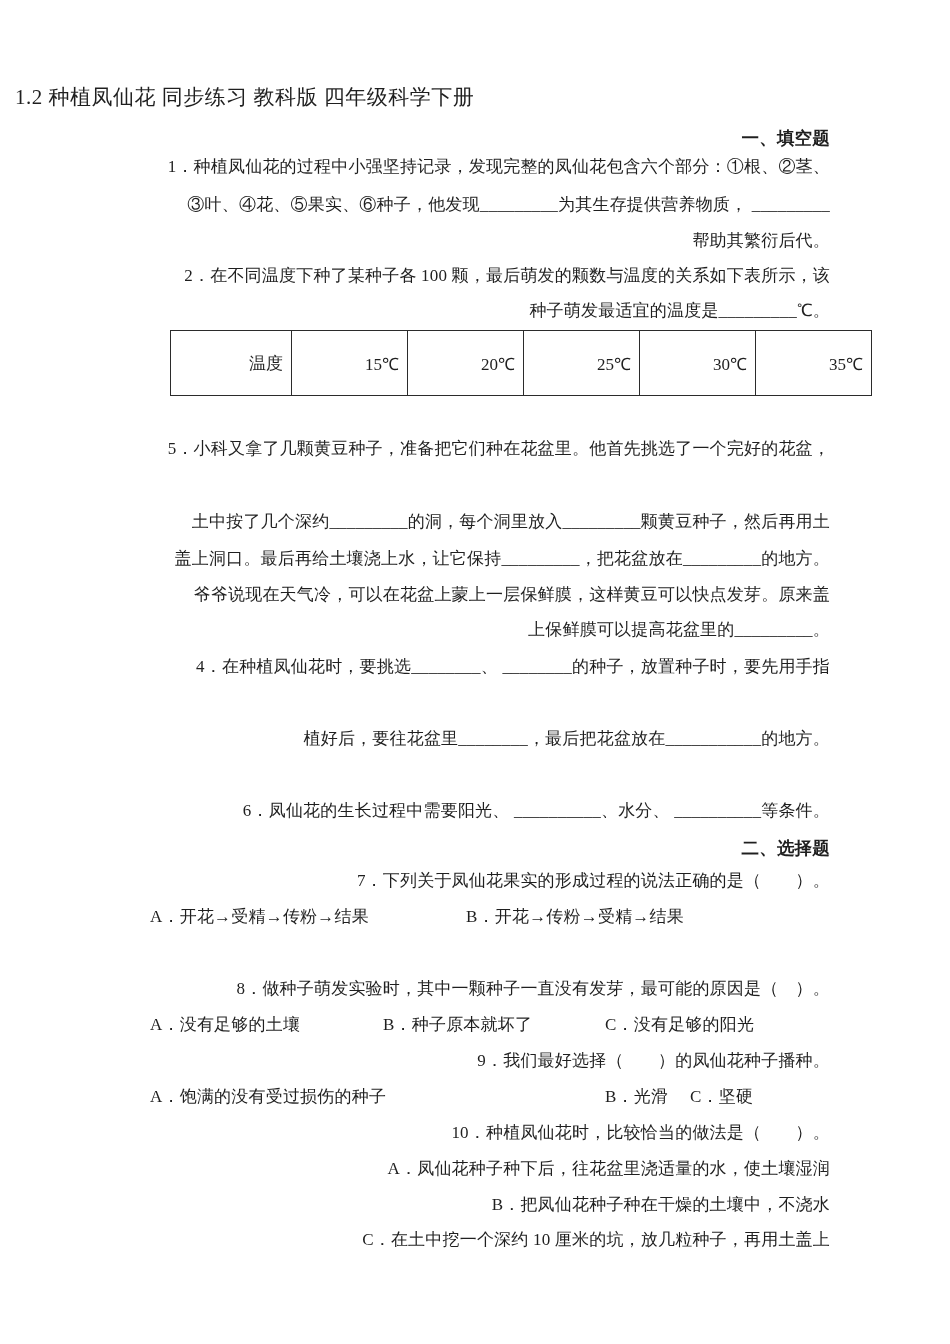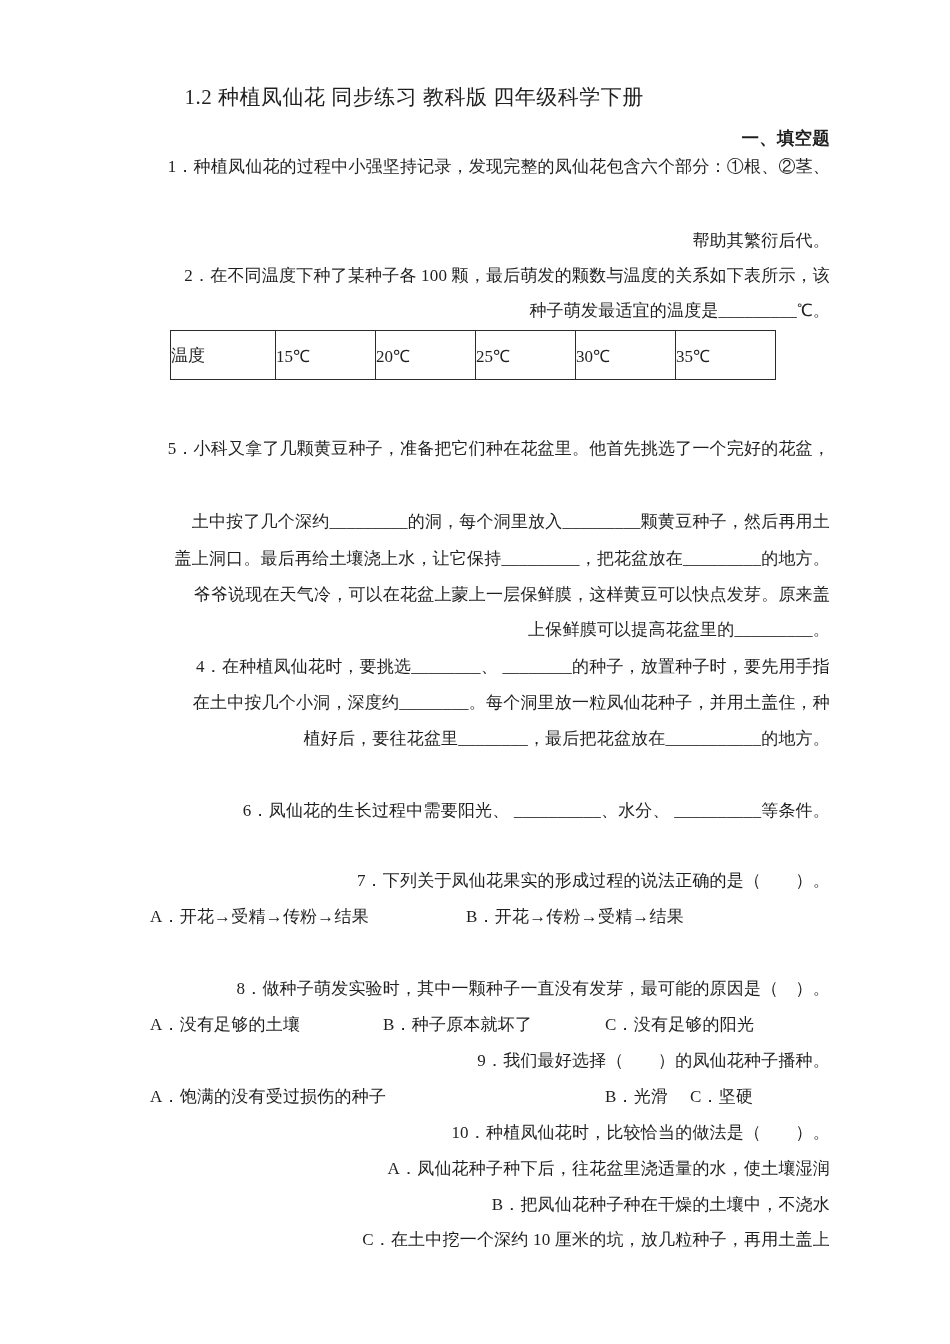--- a/index.html
+++ b/index.html
@@ -12,23 +12,23 @@
     width: 950px;
     height: 1344px;
     background: #ffffff;
     color: #1f1f1f;
     font-family: "Liberation Serif", serif;
     font-size: 17px;
     overflow: hidden;
   }
   .ttl {
     position: absolute;
-    left: 3px;
+    left: 15px;
     width: 822px;
-    text-align: center;
+    text-align: left;
     font-size: 21px;
     line-height: 26px;
     white-space: nowrap;
     letter-spacing: 0.5px;
   }
   .ln {
     position: absolute;
     left: 150px;
     width: 680px;
     height: 24px;
@@ -49,40 +49,41 @@
   }
   table.grid {
     position: absolute;
     left: 170px;
     top: 330px;
     border-collapse: collapse;
     table-layout: fixed;
   }
   table.grid td {
     border: 1px solid #2b2b2b;
-    text-align: left;
+    text-align: right;
     vertical-align: middle;
     height: 48px;
-    padding: 0;
+    padding: 8px;
     font-size: 17px;
     color: #1f1f1f;
   }
   td.c0 { width: 104px; }
   td.cn { width: 99px; }
 </style>
 </head>
 <body>
 
 <div class="page">
 
   <div class="ttl" style="top:84px">1.2 种植凤仙花 同步练习 教科版 四年级科学下册</div>
 
   <div class="ln hd" style="top:126px">一、填空题</div>
 
   <div class="ln" style="top:155px">1．种植凤仙花的过程中小强坚持记录，发现完整的凤仙花包含六个部分：①根、②茎、</div>
+  <div class="ln" style="top:193px">③叶、④花、⑤果实、⑥种子，他发现_________为其生存提供营养物质， _________</div>
   <div class="ln" style="top:229px">帮助其繁衍后代。</div>
 
   <div class="ln" style="top:264px">2．在不同温度下种了某种子各 100 颗，最后萌发的颗数与温度的关系如下表所示，该</div>
   <div class="ln" style="top:299px">种子萌发最适宜的温度是_________℃。</div>
 
   <table class="grid">
     <tbody>
         <tr>
       <td class="c0">温度</td>
       <td class="cn">15℃</td>
@@ -94,25 +95,25 @@
   </tbody>
     </table>
 
   <div class="ln" style="top:437px">5．小科又拿了几颗黄豆种子，准备把它们种在花盆里。他首先挑选了一个完好的花盆，</div>
   <div class="ln" style="top:510px">土中按了几个深约_________的洞，每个洞里放入_________颗黄豆种子，然后再用土</div>
   <div class="ln" style="top:547px">盖上洞口。最后再给土壤浇上水，让它保持_________，把花盆放在_________的地方。</div>
   <div class="ln" style="top:583px">爷爷说现在天气冷，可以在花盆上蒙上一层保鲜膜，这样黄豆可以快点发芽。原来盖</div>
   <div class="ln" style="top:618px">上保鲜膜可以提高花盆里的_________。</div>
 
   <div class="ln" style="top:655px">4．在种植凤仙花时，要挑选________、 ________的种子，放置种子时，要先用手指</div>
-  <div class="ln" style="top:691px">在土中按几个小洞，深度约________。每个洞里放一粒凤仙花种子，并用土盖住，种</div>
   <div class="ln" style="top:727px">植好后，要往花盆里________，最后把花盆放在___________的地方。</div>
 
   <div class="ln" style="top:799px">6．凤仙花的生长过程中需要阳光、 __________、水分、 __________等条件。</div>
 
+  <div class="ln hd" style="top:836px">二、选择题</div>
 
   <div class="ln" style="top:869px">7．下列关于凤仙花果实的形成过程的说法正确的是（　　）。</div>
   <div class="ln" style="top:905px">
     <span class="opt" style="left:316px">B．开花→传粉→受精→结果</span>
     <span class="opt" style="left:0">A．开花→受精→传粉→结果</span>
   </div>
 
   <div class="ln" style="top:977px">8．做种子萌发实验时，其中一颗种子一直没有发芽，最可能的原因是（　）。</div>
   <div class="ln" style="top:1013px">
     <span class="opt" style="left:0">A．没有足够的土壤</span>

